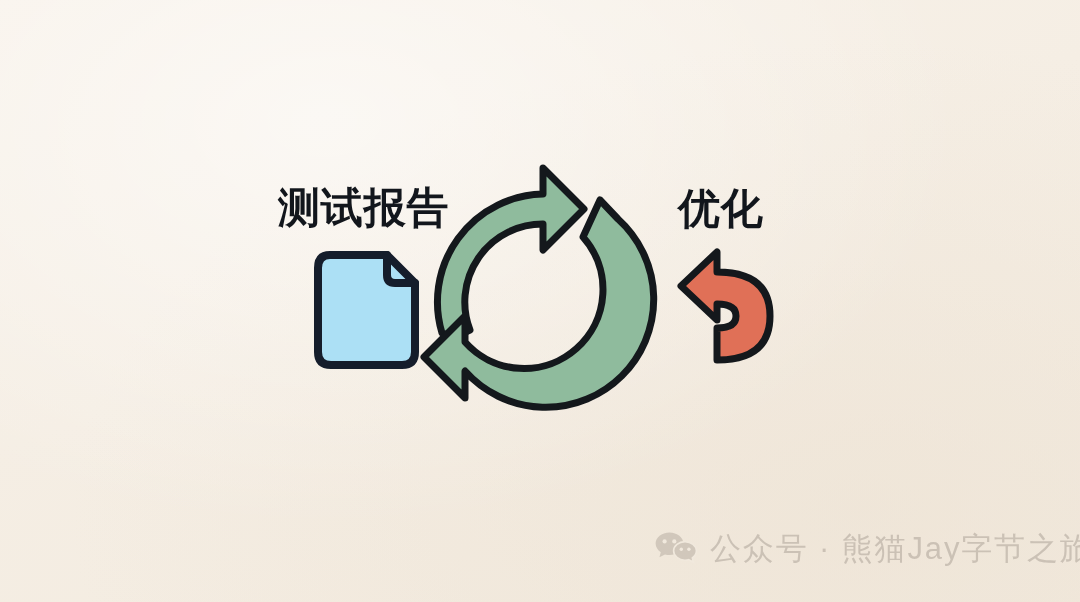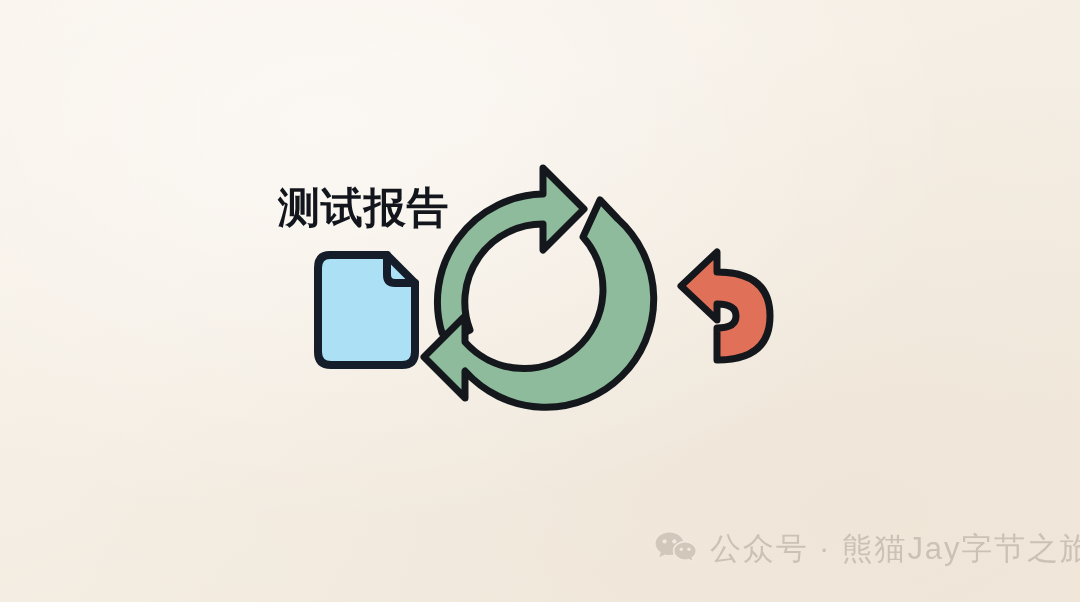--- a/index.html
+++ b/index.html
@@ -135,20 +135,21 @@
                L 717 328
                Q 736 328 736 316
                Q 736 304 717 304
                L 717 320
                Z" fill="#e07057" stroke="#14181c" stroke-width="7" stroke-linejoin="round" stroke-linecap="round"></path>
     </g>
   </svg>
 
   <div class="cn-label" id="label-report">测试报告</div>
 
+  <div class="cn-label" id="label-optimize">优化</div>
 
   <div id="watermark">
     <span>
       <svg class="wechat-glyph" width="42" height="34" viewBox="0 0 42 34" xmlns="http://www.w3.org/2000/svg">
 
         <path d="M14.5 1.5 C6.6 1.5 0.6 6.6 0.6 12.6 C0.6 16.1 2.6 19.2 5.8 21.2
                  L4.4 26.2 L10.0 23.4 C11.4 23.8 12.9 24.0 14.5 24.0
                  C22.4 24.0 28.4 18.9 28.4 12.6 C28.4 6.6 22.4 1.5 14.5 1.5 Z" fill="#a79d92"></path>
         <circle cx="9.6" cy="10.4" r="2.1" fill="#f3ece2"></circle>
         <circle cx="19.3" cy="10.4" r="2.1" fill="#f3ece2"></circle>

